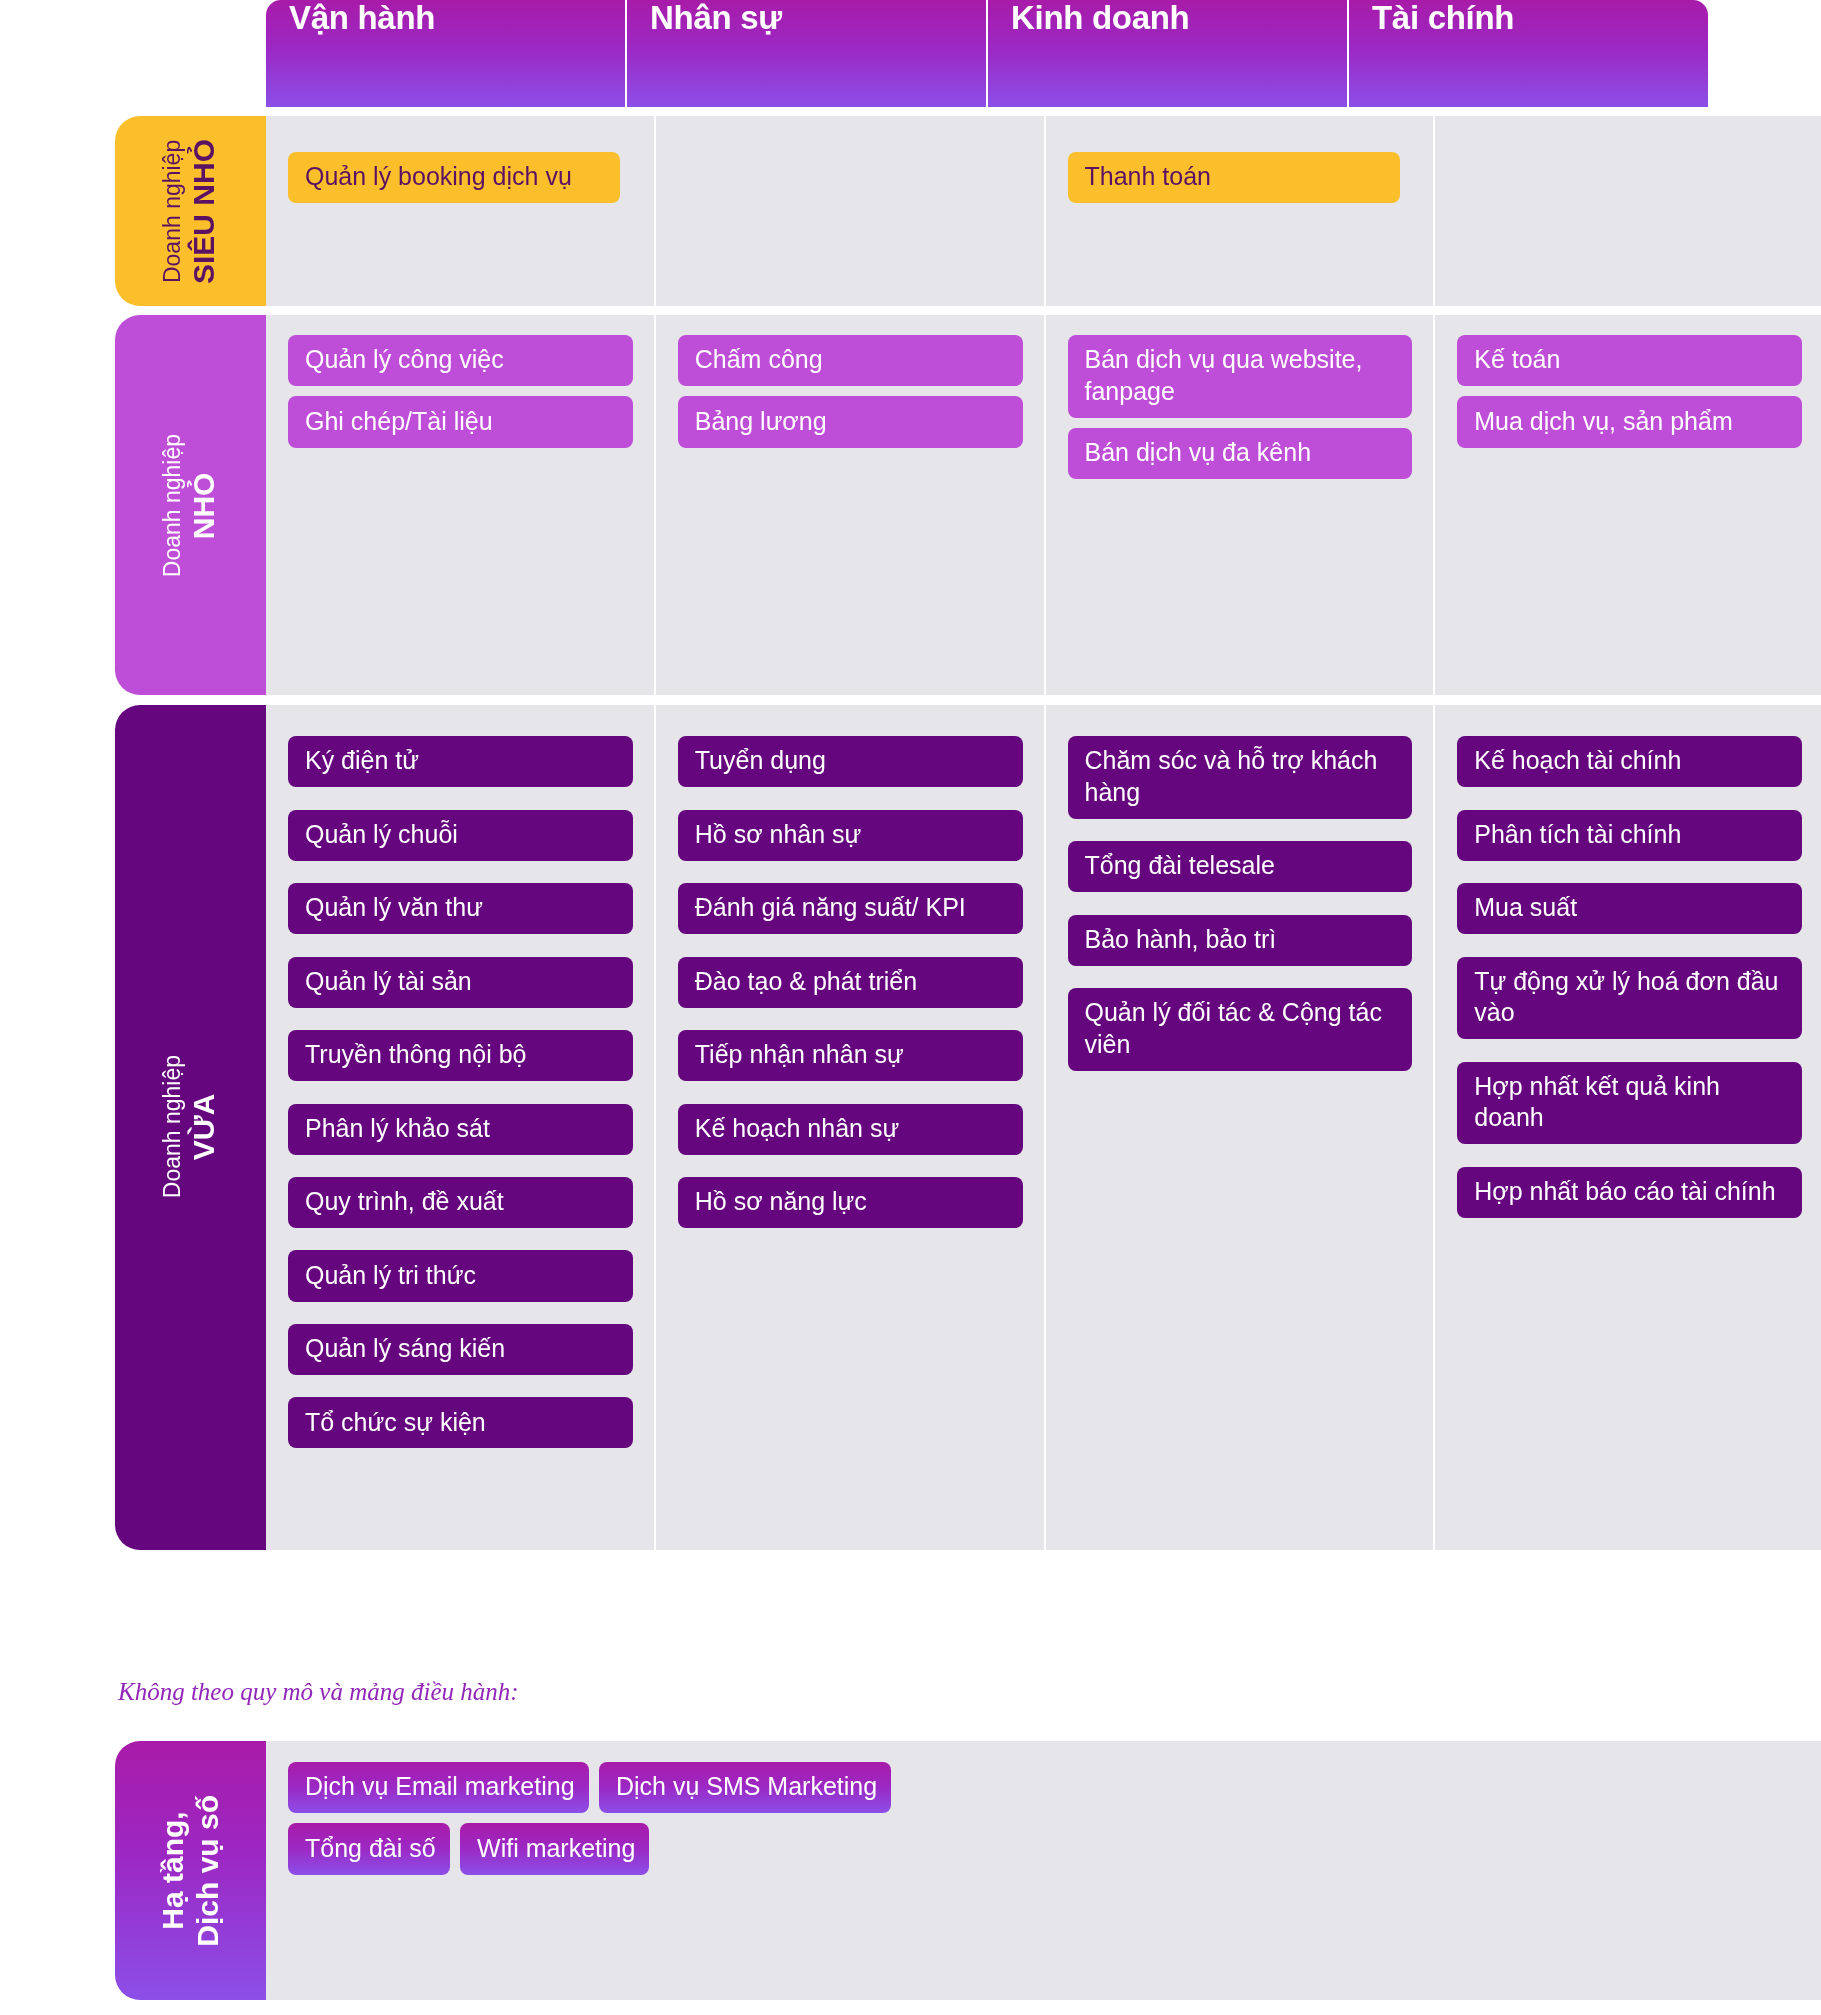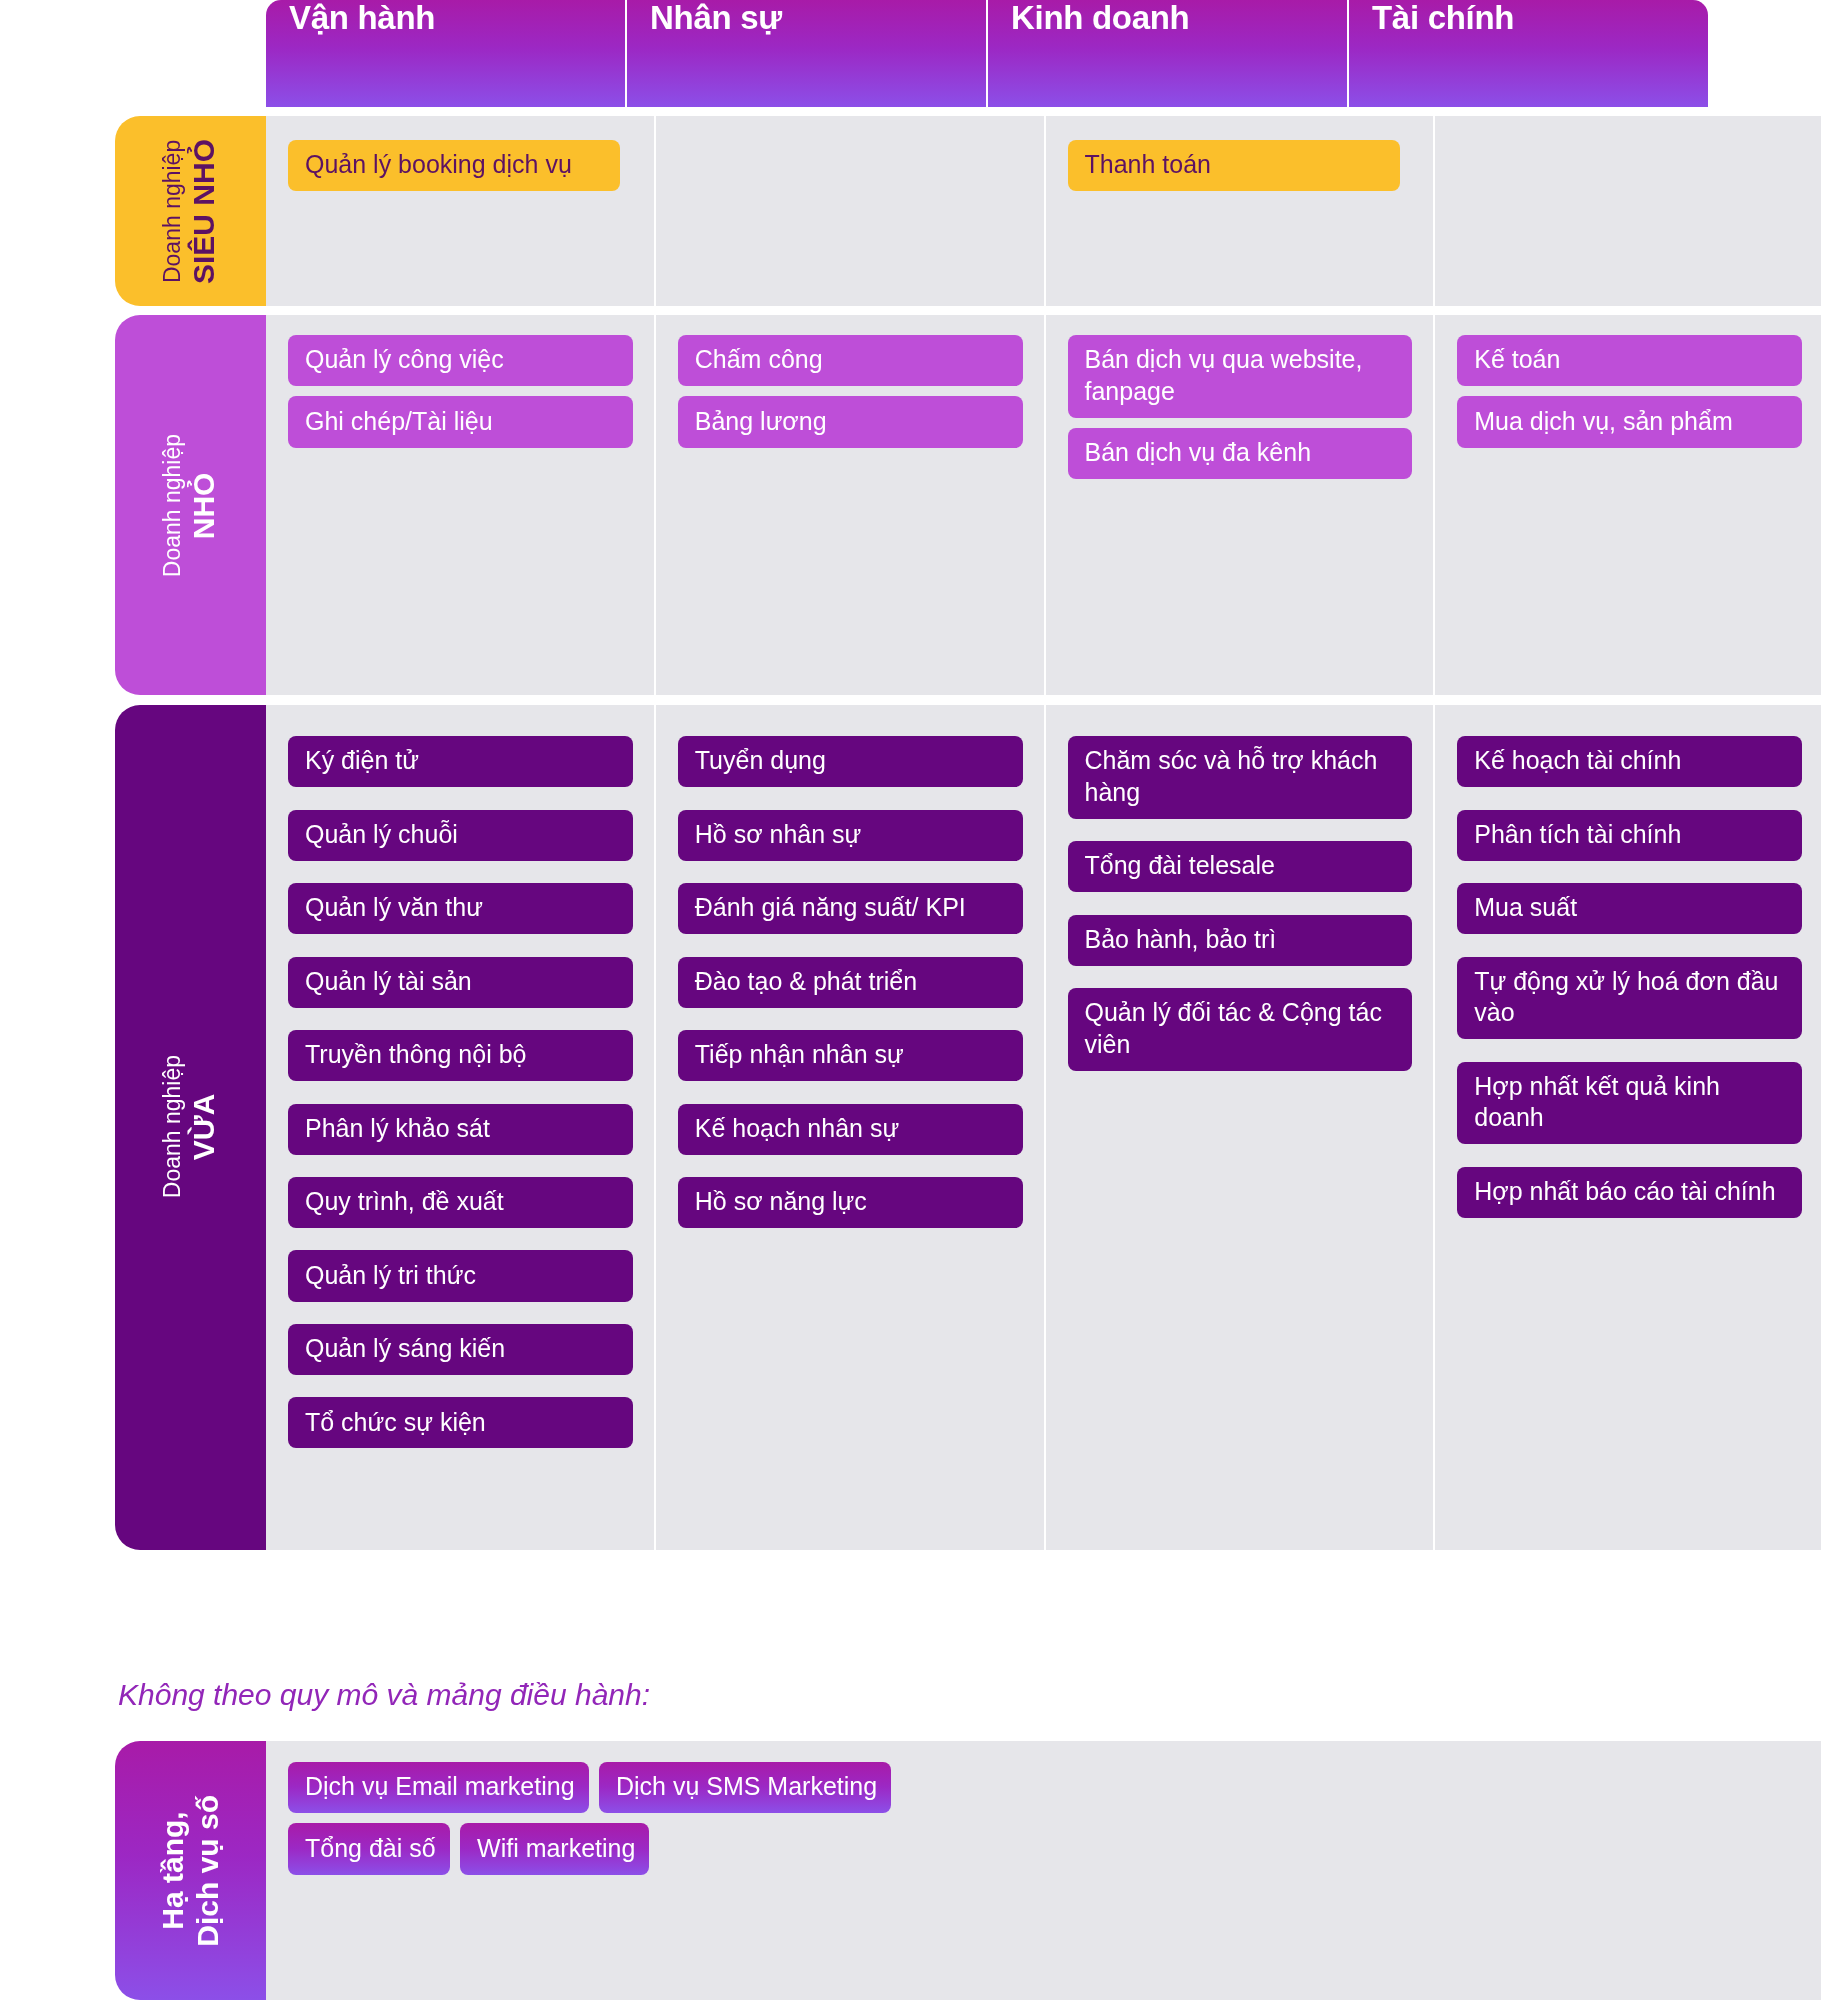--- a/index.html
+++ b/index.html
@@ -118,40 +118,41 @@
   .chip-small { background: #BE4ED8; color: #ffffff; }
   .chip-medium { background: #66067F; color: #ffffff; margin-top: 12px; }
   .chip-infra {
     background: linear-gradient(180deg, #A81BA8 0%, #9C28C4 48%, #8C4FE8 100%);
     color: #ffffff;
     width: auto;
   }
 
   
   .band-micro { height: 190px; }
-  .band-micro .cell { padding-top: 24px; }
+  .band-micro .cell { padding-top: 36px; }
   .band-micro .rowlabel { border-radius: 25px 0 0 25px; }
   .band-small { height: 380px; }
   .band-medium { height: 845px; }
 
   .band-micro .cell .chip-micro { align-self: flex-start; }
 
   
   .micro-chip-wide  { width: 332px; }
   .micro-chip-pay   { width: 332px; }
 
   
   .footnote {
     position: absolute;
     left: 118px;
     top: 1678px;
-    font-size: 30px;
+    font-size: 25px;
     font-style: italic;
     color: #9226B8;
     letter-spacing: 0px;
+    font-family: Liberation Serif, serif;
   }
 
   
   .infra-band {
     position: absolute;
     left: 115px;
     top: 1741px;
     width: 1708px;
     height: 259px;
     display: flex;

